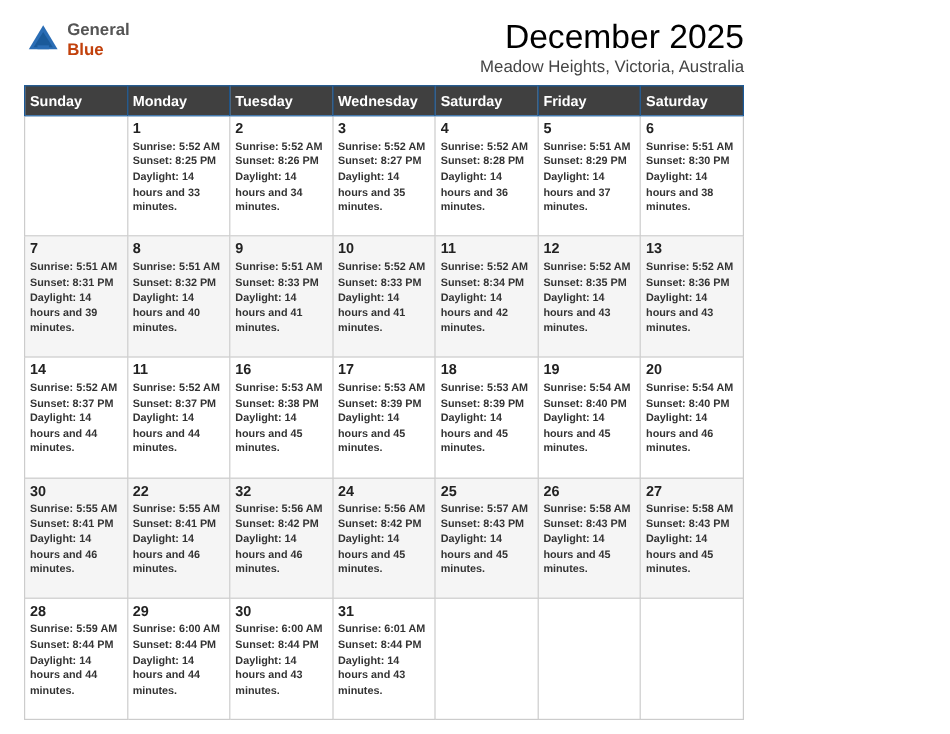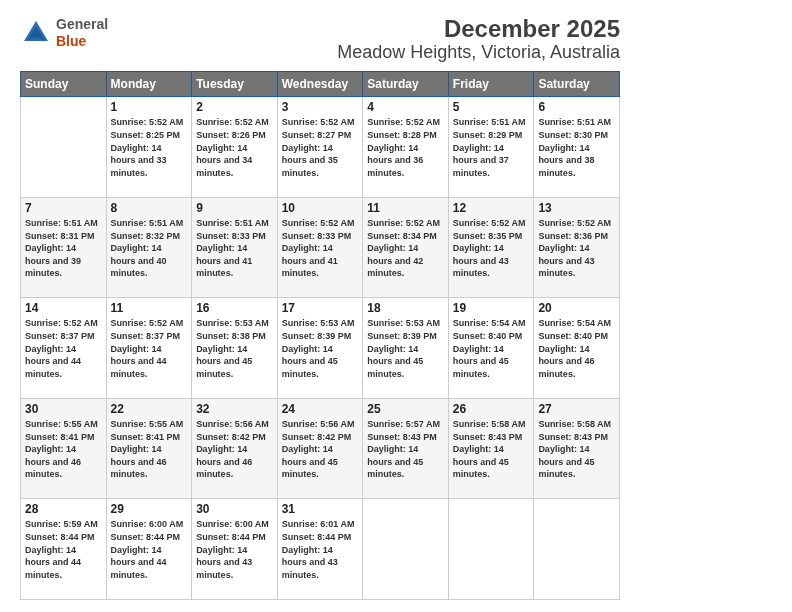--- a/index.html
+++ b/index.html
@@ -36,38 +36,38 @@
     .logo-text .general { color: #555; }
     .logo-text .blue { color: #c2410c; }
     .logo-icon {
       width: 32px;
       height: 32px;
     }
     .title-block {
       text-align: right;
     }
     .month-title {
-      font-size: 24px;
-      font-weight: bold;
-      color: #404040;
+      font-size: 28px;
+      font-weight: normal;
+      color: #000000;
       line-height: 1.1;
     }
     .location {
-      font-size: 18px;
+      font-size: 14px;
       color: #444;
       text-align: center;
     }
     .calendar {
       border-collapse: collapse;
       width: 100%;
       flex: 1;
       table-layout: fixed;
     }
     .calendar th {
-      background-color: #737373;
+      background-color: #404040;
       color: #fff;
       font-size: 12px;
       font-weight: bold;
       padding: 5px 4px;
       text-align: left;
       border: 1px solid #1a5a9a;
     }
     .calendar td {
       border: 1px solid #ccc;
       vertical-align: top;

